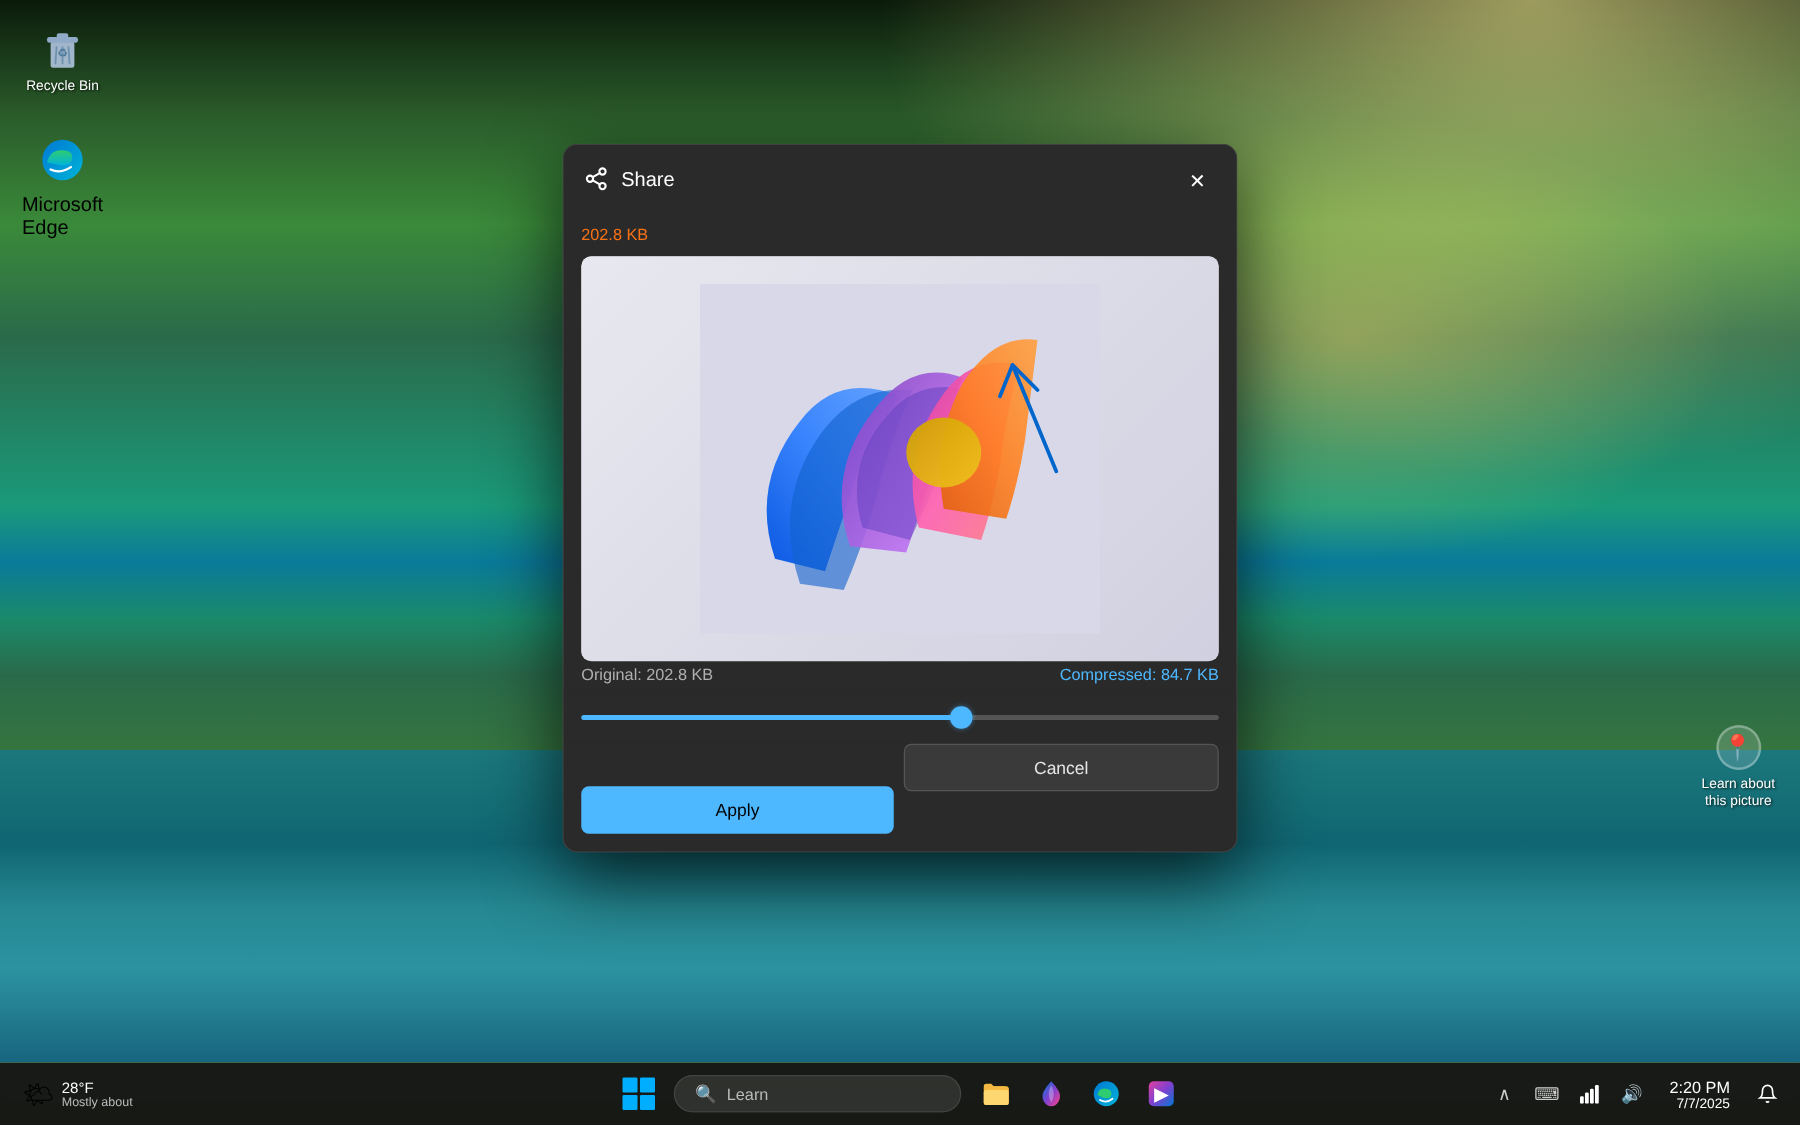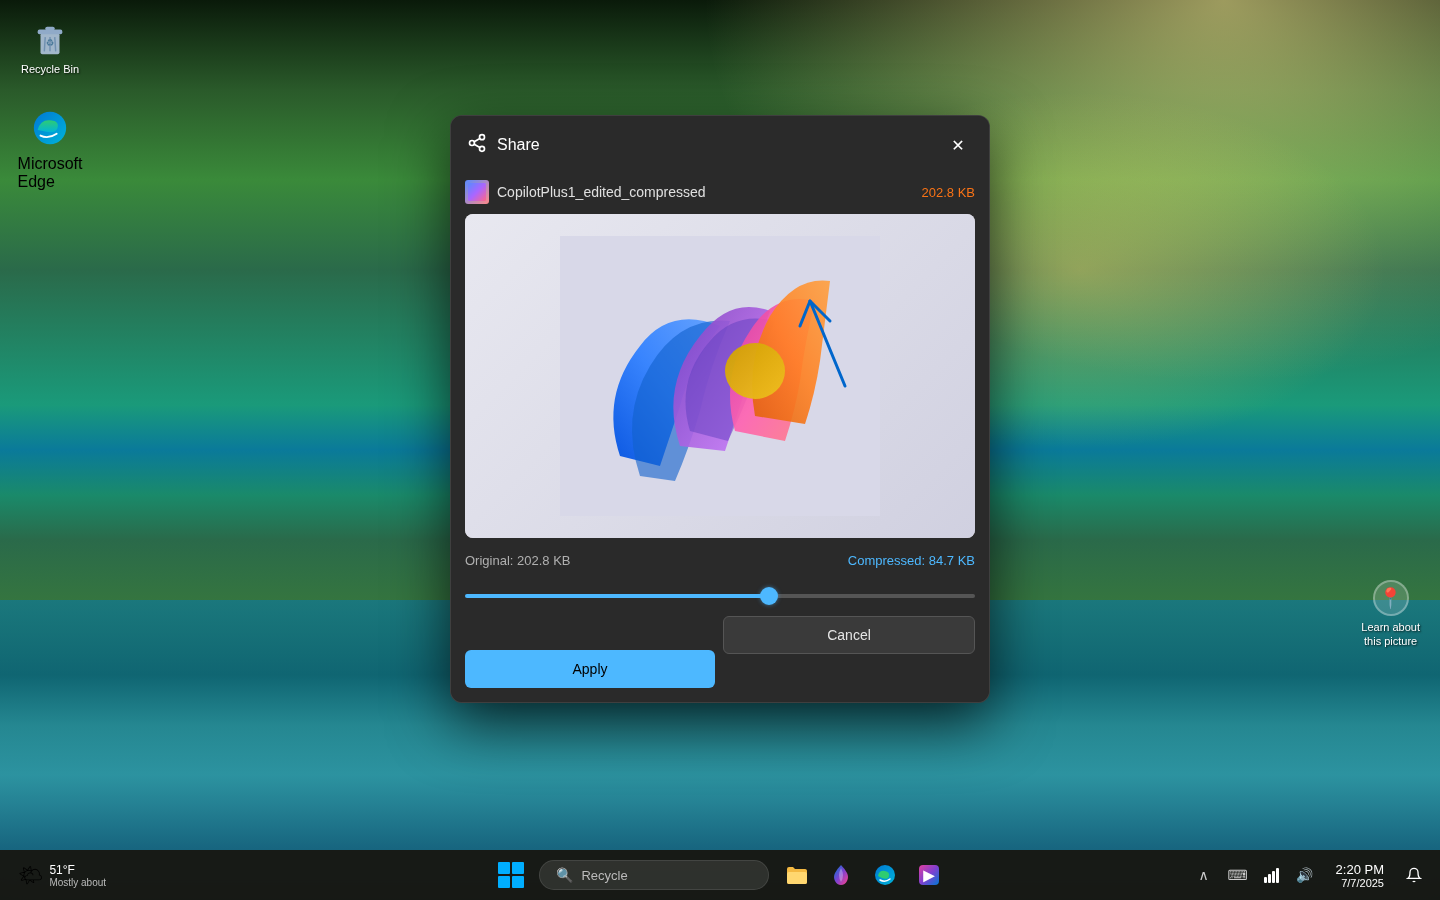--- a/index.html
+++ b/index.html
@@ -271,21 +271,21 @@
     .copilot-logo-svg {
       width: 320px;
       height: 280px;
     }
 
     
     .stats-row {
       display: flex;
       justify-content: space-between;
       align-items: center;
-      padding: 15px 14px 8px;
+      padding: 3px 14px 8px;
       background: #2a2a2a;
     }
 
     .stat-original {
       color: #b0b0b0;
       font-size: 13px;
     }
 
     .stat-compressed {
       color: #4db8ff;
@@ -592,35 +592,20 @@
             <line x1="8.59" y1="13.51" x2="15.42" y2="17.49"></line>
             <line x1="15.41" y1="6.51" x2="8.59" y2="10.49"></line>
           </svg>
         </span>
         <span class="dialog-title-text">Share</span>
       </div>
       <button class="close-btn">✕</button>
     </div>
 
     <div class="file-info-row">
-      <div class="file-info-left">
-        <div class="file-thumb">
-          <svg width="18" height="18" viewBox="0 0 24 24">
-            <defs>
-              <linearGradient id="thumbGrad" x1="0" y1="0" x2="1" y2="1">
-                <stop offset="0%" stop-color="#5a8aff"></stop>
-                <stop offset="50%" stop-color="#aa66ff"></stop>
-                <stop offset="100%" stop-color="#ff6688"></stop>
-              </linearGradient>
-            </defs>
-            <rect width="24" height="24" rx="2" fill="url(#thumbGrad)"></rect>
-          </svg>
-        </div>
-        <span class="file-name">CopilotPlus1_edited_compressed</span>
-      </div>
       <span class="file-size">202.8 KB</span>
     </div>
 
     <div class="preview-area">
       <div class="copilot-preview">
 
         <svg class="copilot-logo-svg" viewBox="0 0 320 280" xmlns="http://www.w3.org/2000/svg">
           <defs>
 
             <linearGradient id="blueGrad" x1="0" y1="1" x2="1" y2="0">
@@ -695,40 +680,40 @@
 
   </div>
 </div>
 
 <div class="taskbar">
 
   <div class="taskbar-left">
     <div class="weather-widget">
       <span class="weather-icon">🌤</span>
       <div class="weather-text">
-        <span class="weather-temp">51°F</span>
+        <span class="weather-temp">28°F</span>
         <span class="weather-desc">Mostly about</span>
       </div>
     </div>
   </div>
 
   <div class="taskbar-center">
 
     <div class="start-btn">
       <svg class="start-icon" viewBox="0 0 28 28" xmlns="http://www.w3.org/2000/svg">
         <rect x="1" y="1" width="12" height="12" rx="1" fill="#00aeff"></rect>
         <rect x="15" y="1" width="12" height="12" rx="1" fill="#00aeff"></rect>
         <rect x="1" y="15" width="12" height="12" rx="1" fill="#00aeff"></rect>
         <rect x="15" y="15" width="12" height="12" rx="1" fill="#00aeff"></rect>
       </svg>
     </div>
 
     <div class="search-bar">
       <span class="search-icon">🔍</span>
-      <span class="search-text">Recycle</span>
+      <span class="search-text">Learn</span>
     </div>
 
     <div class="taskbar-apps">
 
       <div class="taskbar-app">
         <svg width="24" height="24" viewBox="0 0 24 24">
           <rect x="2" y="6" width="20" height="15" rx="2" fill="#f4b942"></rect>
           <path d="M2 8 Q6 6 8 8 L10 10 H22 V8 Q20 6 18 6 H10 L8 4 H4 Q2 4 2 6 Z" fill="#f4b942"></path>
           <rect x="2" y="9" width="20" height="12" rx="2" fill="#ffd770"></rect>
         </svg>

